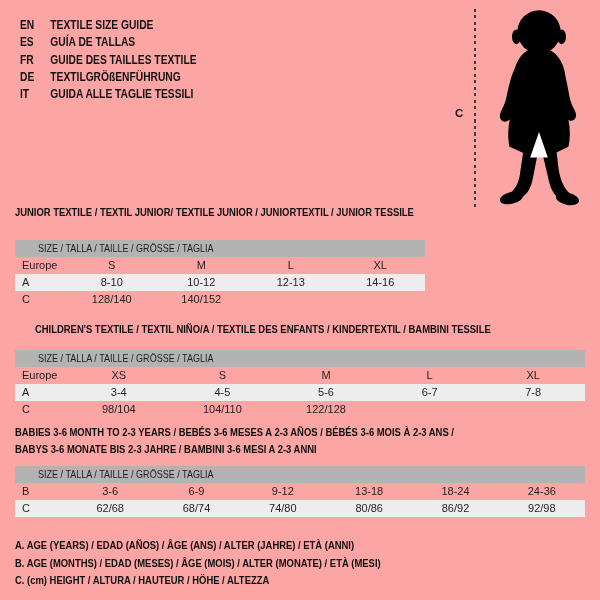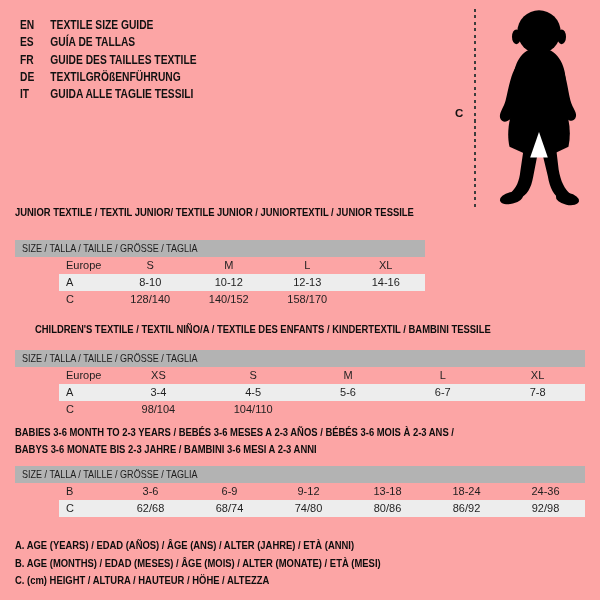--- a/index.html
+++ b/index.html
@@ -32,23 +32,23 @@
   .t3ta { top:426px; }
   .t3tb { top:443px; }
 
   
   .dtable { position:absolute; left:15px; font-size:11px; color:#1f1f1f; }
   .w-narrow { width:410px; }
   .w-wide   { width:570px; }
   .tbl1 { top:240px; }
   .tbl2 { top:350px; }
   .tbl3 { top:466px; }
-  .band { background:#b3b3b3; height:17px; line-height:17px; padding-left:7px;
+  .band { background:#b3b3b3; height:17px; line-height:17px; padding-left:23px;
           color:#1c1c1c; overflow:hidden; }
-  .trow { display:grid; height:17px; line-height:17px;margin-left:44px; }
+  .trow { display:grid; height:17px; line-height:17px; }
   .trow.shaded { background:#ededed; }
   .tlabel { padding-left:7px; text-align:left; }
   .tcell  { text-align:center; }
 
   
   .notes { position:absolute; left:15px; top:537px; font-weight:bold;
            font-size:11.5px; line-height:17.5px; color:#0d0d0d; }
   .note-line { white-space:nowrap; }
 </style>
 </head>
@@ -117,21 +117,20 @@
           <div class="tlabel">A</div>
           <div class="tcell">8-10</div>
           <div class="tcell">10-12</div>
           <div class="tcell">12-13</div>
           <div class="tcell">14-16</div>
         </div>
         <div class="trow" style="grid-template-columns: 52px repeat(4, 1fr);">
           <div class="tlabel">C</div>
           <div class="tcell">128/140</div>
           <div class="tcell">140/152</div>
-          <div class="tcell">158/170</div>
         </div>
       </div>
   </div>
 
   <div class="t-title t2t">
     <span class="cond">CHILDREN'S TEXTILE / TEXTIL NIÑO/A / TEXTILE DES ENFANTS / KINDERTEXTIL / BAMBINI TESSILE</span>
   </div>
   <div class="dtable tbl2 w-wide">
     <div class="band">
       <span class="cond">SIZE / TALLA / TAILLE / GRÖSSE / TAGLIA</span>
@@ -150,20 +149,21 @@
           <div class="tcell">3-4</div>
           <div class="tcell">4-5</div>
           <div class="tcell">5-6</div>
           <div class="tcell">6-7</div>
           <div class="tcell">7-8</div>
         </div>
         <div class="trow" style="grid-template-columns: 52px repeat(5, 1fr);">
           <div class="tlabel">C</div>
           <div class="tcell">98/104</div>
           <div class="tcell">104/110</div>
+          <div class="tcell">122/128</div>
         </div>
       </div>
   </div>
 
   <div class="t-title t3ta">
     <span class="cond">BABIES 3-6 MONTH TO 2-3 YEARS / BEBÉS 3-6 MESES A 2-3 AÑOS / BÉBÉS 3-6 MOIS À 2-3 ANS /</span>
   </div>
   <div class="t-title t3tb">
     <span class="cond">BABYS 3-6 MONATE BIS 2-3 JAHRE / BAMBINI 3-6 MESI A 2-3 ANNI</span>
   </div>

